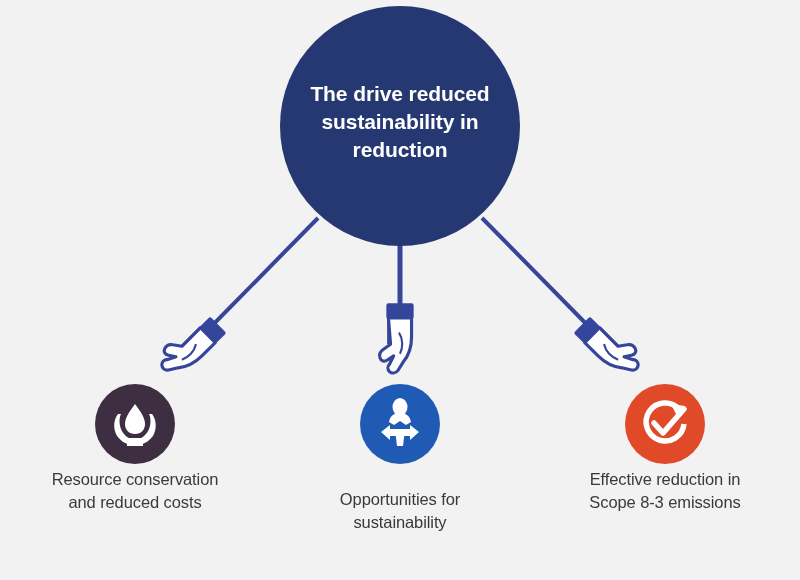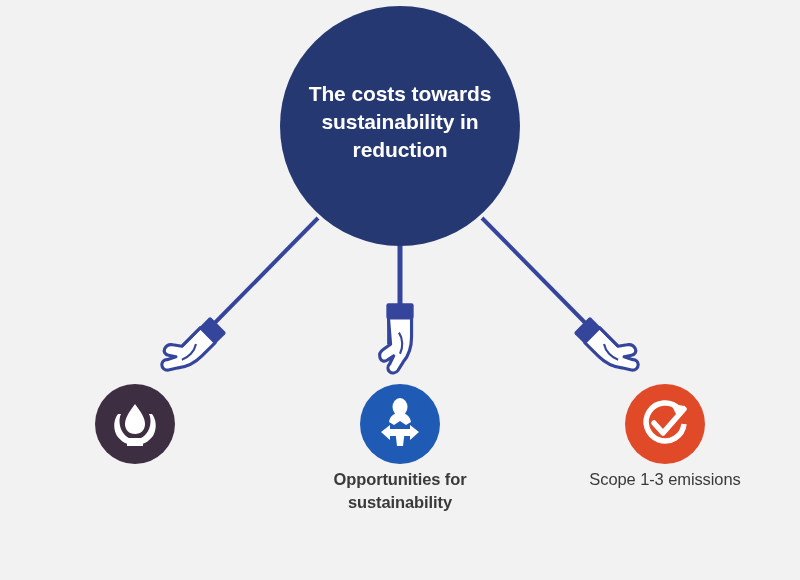--- a/index.html
+++ b/index.html
@@ -44,21 +44,21 @@
     text-align: center;
     color: #3a3a3a;
     font-size: 16.5px;
     line-height: 1.42;
     letter-spacing: -0.1px;
   }
   .node-label .ln {
     display: block;
   }
   #label-0 { left: 15px;  top: 468px; width: 240px; }
-  #label-1 { left: 300px; top: 468px; width: 200px; font-weight: bold; }
+  #label-1 { left: 300px; top: 488px; width: 200px; }
   #label-2 { left: 545px; top: 468px; width: 240px; }
 </style>
 </head>
 <body>
 
 <div id="diagram">
 
   <svg class="svg-layer" viewBox="0 0 800 580">
 
     <g>
@@ -185,30 +185,33 @@
 
         <path d="M 671 404 L 685 406 L 678 418 Z" fill="#ffffff"></path>
 
         <path d="M 654 423 L 663 433 L 684 409" fill="none" stroke="#ffffff" stroke-width="5.5" stroke-linecap="round" stroke-linejoin="round"></path>
       </g>
     </g>
 
   </svg>
 
   <div class="hub-text">
-    <span class="ln">The costs towards</span>
+    <span class="ln">The drive reduced</span>
     <span class="ln">sustainability in</span>
     <span class="ln">reduction</span>
   </div>
 
   <div class="node-label" id="label-0">
+    <span class="ln">Resource conservation</span>
+    <span class="ln">and reduced costs</span>
   </div>
 
   <div class="node-label" id="label-1">
     <span class="ln">Opportunities for</span>
     <span class="ln">sustainability</span>
   </div>
 
   <div class="node-label" id="label-2">
-    <span class="ln">Scope 1-3 emissions</span>
+    <span class="ln">Effective reduction in</span>
+    <span class="ln">Scope 8-3 emissions</span>
   </div>
 
 </div>
 
 </body></html>

